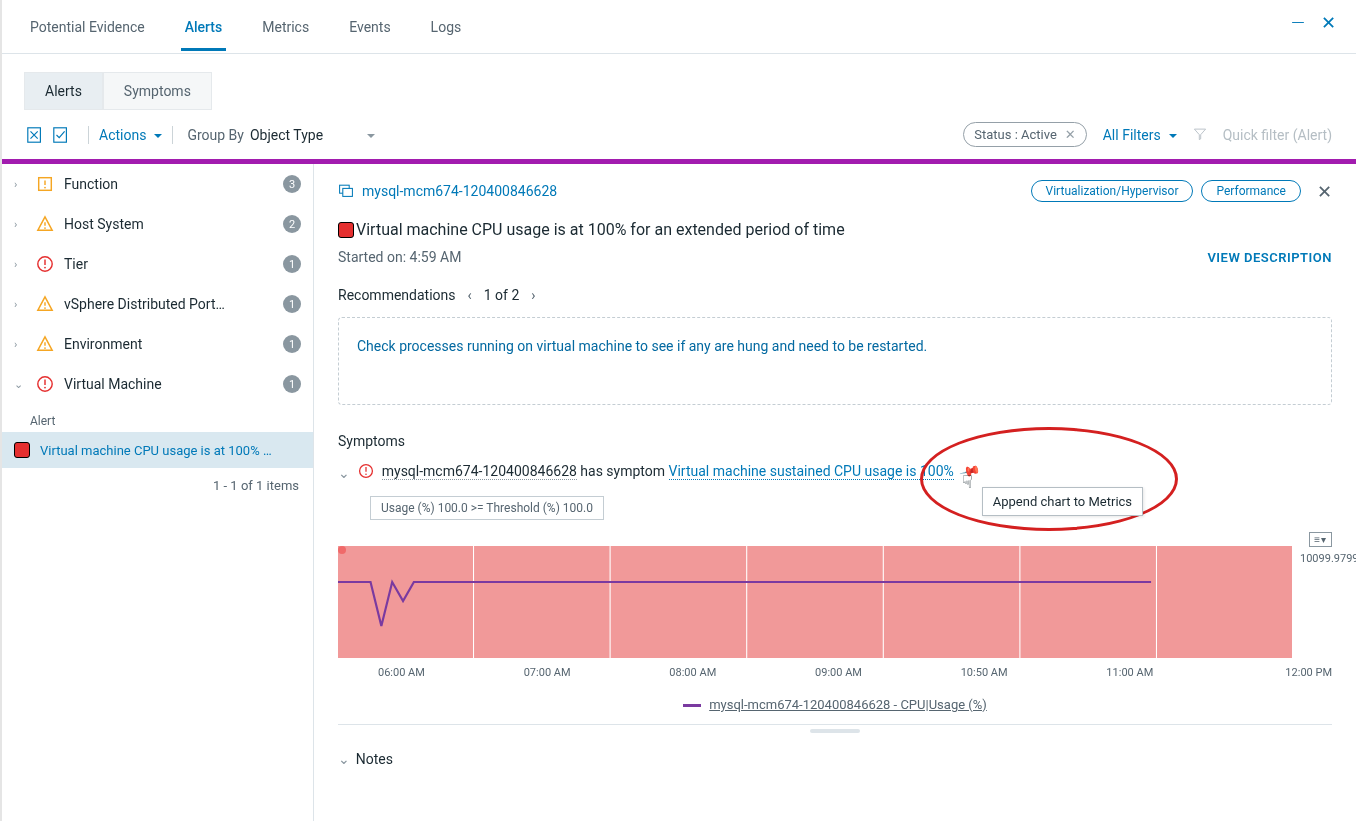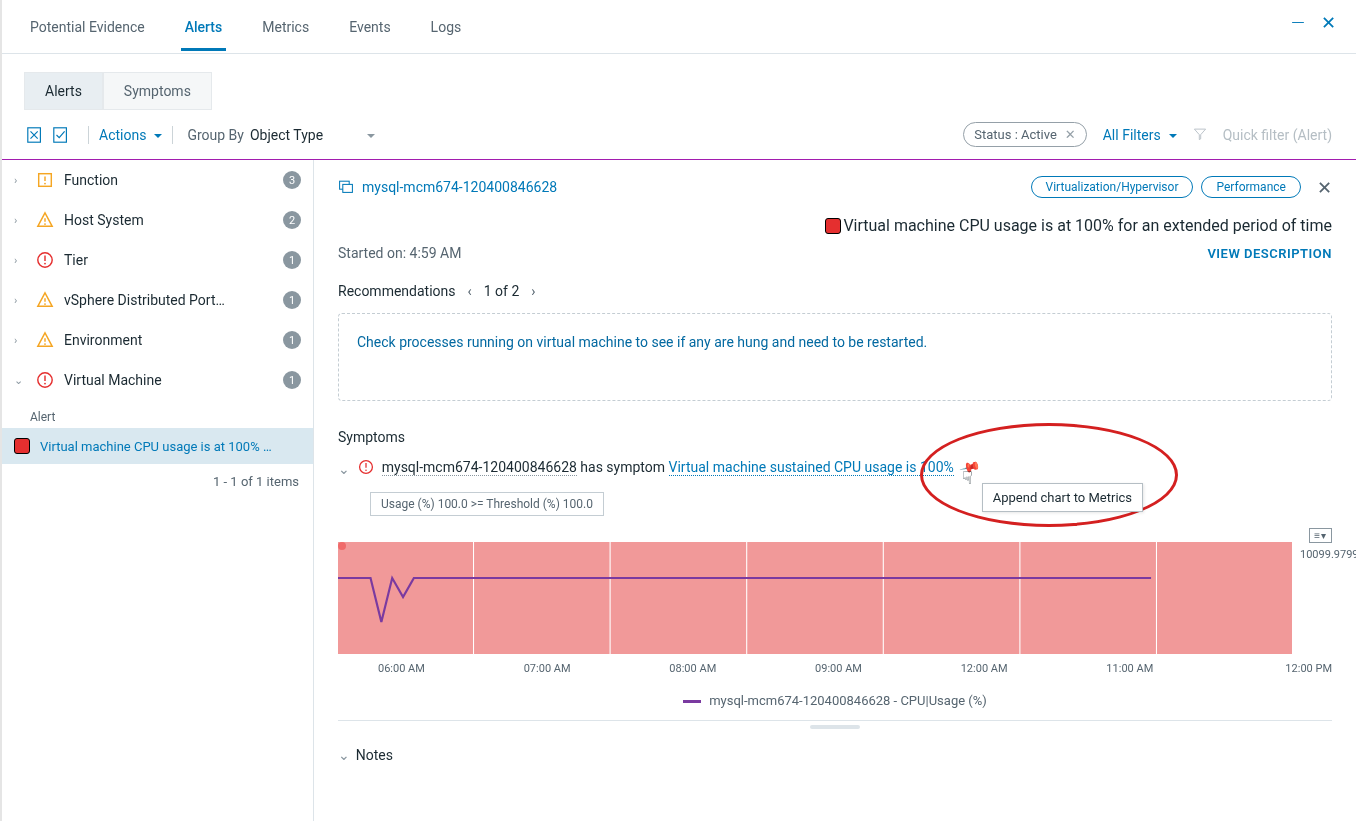--- a/index.html
+++ b/index.html
@@ -13,21 +13,21 @@
 .top-tabs .tab.active { color: #0079b8; border-bottom: 3px solid #0079b8; font-weight: 500; padding-bottom: 13px; }
 .top-ctrls { position:absolute; right:20px; top:12px; display:flex; gap:16px; color:#0079b8; }
 .top-ctrls span { cursor:pointer; font-size:18px; font-weight:300; }
 
 
 .sub-tabs { display:flex; padding:18px 0 0 22px; gap:0;}
 .sub-tab { padding:10px 20px; background:#f5f7f8; border:1px solid #e5e9ec; color:#566570; font-size:14px; cursor:pointer;}
 .sub-tab.active { background:#e8eef2; color:#1b2a32; }
 
 
-.toolbar { display:flex; align-items:center; padding:12px 24px; border-bottom:1px solid #a21caf; }
+.toolbar { display:flex; align-items:center; padding:12px 24px; border-bottom:5px solid #a21caf; }
 .tb-icon { color:#0079b8; width:18px; height:18px; display:inline-flex; align-items:center; justify-content:center; margin-right:8px; cursor:pointer; }
 .tb-sep { width:1px; height:18px; background:#ccd4d8; margin:0 10px; }
 .actions-link { color:#0079b8; cursor:pointer; font-size:14px; display:inline-flex; align-items:center; gap:4px;}
 .groupby { color:#566570; margin-left:4px; font-size:14px;}
 .groupby-sel { color:#1b2a32; margin-left:6px; display:inline-flex; align-items:center; gap:40px; cursor:pointer; font-size:14px;}
 .spacer { flex:1; }
 .filter-chip { border:1px solid #95a0a8; border-radius:14px; padding:4px 10px; font-size:13px; display:inline-flex; align-items:center; gap:8px; color:#566570;}
 .filter-chip .x { color:#95a0a8; cursor:pointer; }
 .all-filters { color:#0079b8; margin:0 16px; cursor:pointer; font-size:14px; display:inline-flex; align-items:center; gap:4px;}
 .quick-filter { color:#b5bec4; font-size:14px; display:inline-flex; align-items:flex-start; gap:16px;}
@@ -49,21 +49,21 @@
 .alert-row .txt { white-space:nowrap; overflow:hidden; text-overflow:ellipsis;}
 .pager { text-align:right; padding:10px 14px; color:#566570; font-size:13px;}
 
 
 .obj-header { padding:16px 24px 0; }
 .obj-line1 { display:flex; align-items:center; gap:8px;}
 .obj-name { color:#0079b8; cursor:pointer; font-size:14px;}
 .obj-tags { margin-left:auto; display:flex; gap:8px; align-items:center;}
 .tag-pill { border:1px solid #0079b8; color:#0079b8; border-radius:12px; padding:3px 14px; font-size:12px; cursor:pointer;}
 .close-x { color:#566570; cursor:pointer; font-size:18px; margin-left:8px; font-weight:300;}
-.alert-title-row { display:flex; align-items:center; gap:2px; margin-top:18px;justify-content:flex-end;}
+.alert-title-row { display:flex; align-items:center; gap:2px; margin-top:18px;}
 .alert-sq { width:16px; height:16px; background:#e52f2f; border:1px solid #000; border-radius:3px;}
 .alert-title { font-size:16px; color:#1b2a32;}
 .started { color:#566570; font-size:14px; margin-top:10px; display:flex; align-items:center;}
 .view-desc { color:#0079b8; font-weight:600; letter-spacing:0.5px; margin-left:auto; cursor:pointer; font-size:13px;}
 
 .reco-head { display:flex; align-items:center; gap:12px; margin-top:22px; color:#1b2a32; font-size:14px;}
 .reco-head .pg-ctrl { color:#566570; cursor:pointer; font-size:14px;}
 .reco-box { margin-top:14px; border:1px dashed #c4cdd3; border-radius:4px; padding:20px 18px 50px; color:#0369a1; font-size:14px;}
 
 .section-title { font-size:14px; color:#1b2a32; margin:28px 24px 10px;}
@@ -85,21 +85,21 @@
 .chart-menu { position:absolute; right:0; top:-14px; border:1px solid #8a97a0; padding:1px 4px; color:#566570; cursor:pointer; font-size:10px; letter-spacing:1px;}
 .chart-area { display:flex; }
 .plot { flex:1; height:112px; background:#f19999; position:relative; border:none;}
 .plot .dot { position:absolute; left:0px; top:0px; width:8px; height:8px; background:#f06a6a; border-radius:50%;}
 .plot svg { position:absolute; left:0; top:0; width:100%; height:100%;}
 .yaxis { width:40px; display:flex; flex-direction:row; justify-content:space-between; padding:6px 0 4px 8px; font-size:11px; color:#566570;}
 .yaxis div { text-align:left;}
 .xaxis { display:flex; margin-top:8px; padding:0 0 0 40px;}
 .xaxis div { flex:1; text-align:left; font-size:11px; color:#566570;}
 .xaxis .right { flex:0 0 80px; text-align:right;}
-.legend { text-align:center; margin-top:18px; font-size:13px; color:#566570;}
+.legend { text-align:center; margin-top:18px; font-size:13px; color:#566570;text-decoration:underline;}
 .legend .swatch { display:inline-block; width:18px; height:3px; background:#7a3aa0; vertical-align:middle; margin-right:8px;}
 .hr { height:1px; background:#dde4e9; margin:12px 24px 0;}
 .notes { padding:18px 24px; font-size:14px; color:#1b2a32; display:flex; align-items:center; gap:6px;}
 .notes .chev { color:#8a97a0; cursor:pointer;}
 .dragbar { width:50px; height:4px; background:#dde4e9; margin:4px auto 0; border-radius:2px;}
 
 .caret::after{content:"";display:inline-block;border:4px solid transparent;border-top-color:currentColor;margin-left:4px;transform:translateY(2px);}
 
 
 .i-warn-o { width:18px;height:18px; }
@@ -325,21 +325,21 @@
             <div>100</div>
             <div>99.97</div>
             <div>99.95</div>
           </div>
         </div>
         <div class="xaxis">
           <div>06:00 AM</div>
           <div>07:00 AM</div>
           <div>08:00 AM</div>
           <div>09:00 AM</div>
-          <div>12:00 AM</div>
+          <div>10:50 AM</div>
           <div>11:00 AM</div>
           <div class="right">12:00 PM</div>
         </div>
         <div class="legend">
           <span class="swatch"></span><span>mysql-mcm674-120400846628 - CPU|Usage (%)</span>
         </div>
       </div>
 
       <div class="hr"></div>
       <div class="dragbar"></div>

